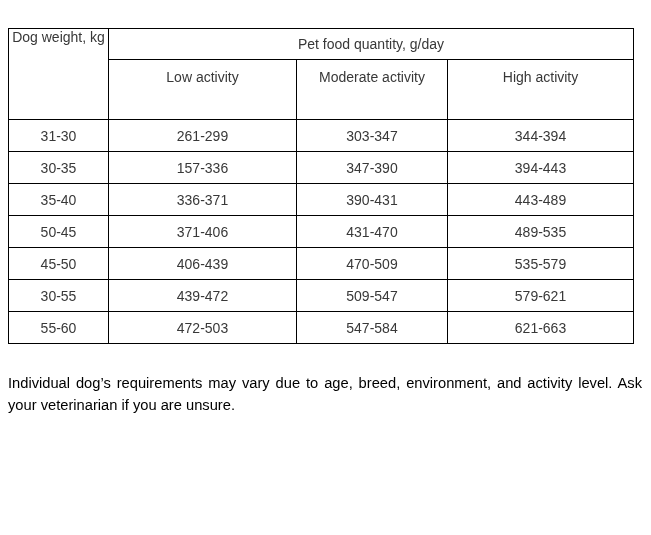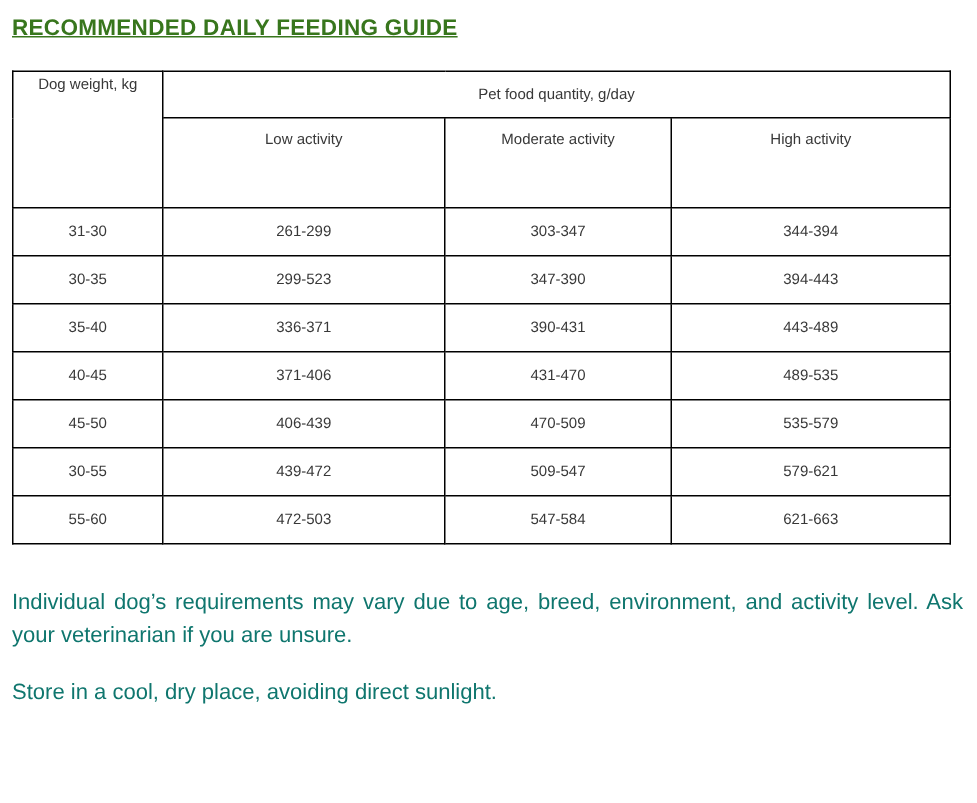--- a/index.html
+++ b/index.html
@@ -23,21 +23,21 @@
     letter-spacing: 0.2px;
     color: #38761d;
     text-decoration: underline;
     line-height: 19px;
   }
   table.feeding-table {
     border-collapse: collapse;
     table-layout: fixed;
     width: 625px;
     margin-top: 19px;
-    font-size: 10px;
+    font-size: 14px;
     color: #383838;
   }
   .feeding-table th, .feeding-table td {
     border: 1.5px solid #000000;
     text-align: center;
     font-weight: normal;
     padding: 0;
     overflow: hidden;
   }
   tr.header-row-1 { height: 31px; }
@@ -52,34 +52,33 @@
   tr.header-row-2 th {
     vertical-align: top;
     padding-top: 9px;
   }
   tr.data-row td { vertical-align: middle; }
   .notes {
     margin-top: 29px;
     width: 634px;
     font-size: 14.7px;
     line-height: 21.5px;
-    color: #0f766e;
+    color: #000000;
   }
   .notes p {
     margin: 0 0 17px 0;
     text-align: justify;
   }
   .notes p.last { text-align: left; margin-bottom: 0; }
 </style>
 </head>
 <body>
 
 <div class="page">
 
-  <h1 class="title">RECOMMENDED DAILY FEEDING GUIDE</h1>
 
   <table class="feeding-table">
     <colgroup>
       <col style="width:100px">
       <col style="width:188px">
       <col style="width:151px">
       <col style="width:186px">
     </colgroup>
     <thead>
       <tr class="header-row-1">
@@ -94,32 +93,32 @@
     </thead>
     <tbody>
       <tr class="data-row">
         <td>31-30</td>
         <td>261-299</td>
         <td>303-347</td>
         <td>344-394</td>
       </tr>
       <tr class="data-row">
         <td>30-35</td>
-        <td>299-523</td>
+        <td>157-336</td>
         <td>347-390</td>
         <td>394-443</td>
       </tr>
       <tr class="data-row">
         <td>35-40</td>
         <td>336-371</td>
         <td>390-431</td>
         <td>443-489</td>
       </tr>
       <tr class="data-row">
-        <td>40-45</td>
+        <td>50-45</td>
         <td>371-406</td>
         <td>431-470</td>
         <td>489-535</td>
       </tr>
       <tr class="data-row">
         <td>45-50</td>
         <td>406-439</td>
         <td>470-509</td>
         <td>535-579</td>
       </tr>
@@ -133,16 +132,15 @@
         <td>55-60</td>
         <td>472-503</td>
         <td>547-584</td>
         <td>621-663</td>
       </tr>
     </tbody>
   </table>
 
   <div class="notes">
     <p>Individual dog’s requirements may vary due to age, breed, environment, and activity level. Ask your veterinarian if you are unsure.</p>
-    <p class="last">Store in a cool, dry place, avoiding direct sunlight.</p>
   </div>
 
 </div>
 
 </body></html>

